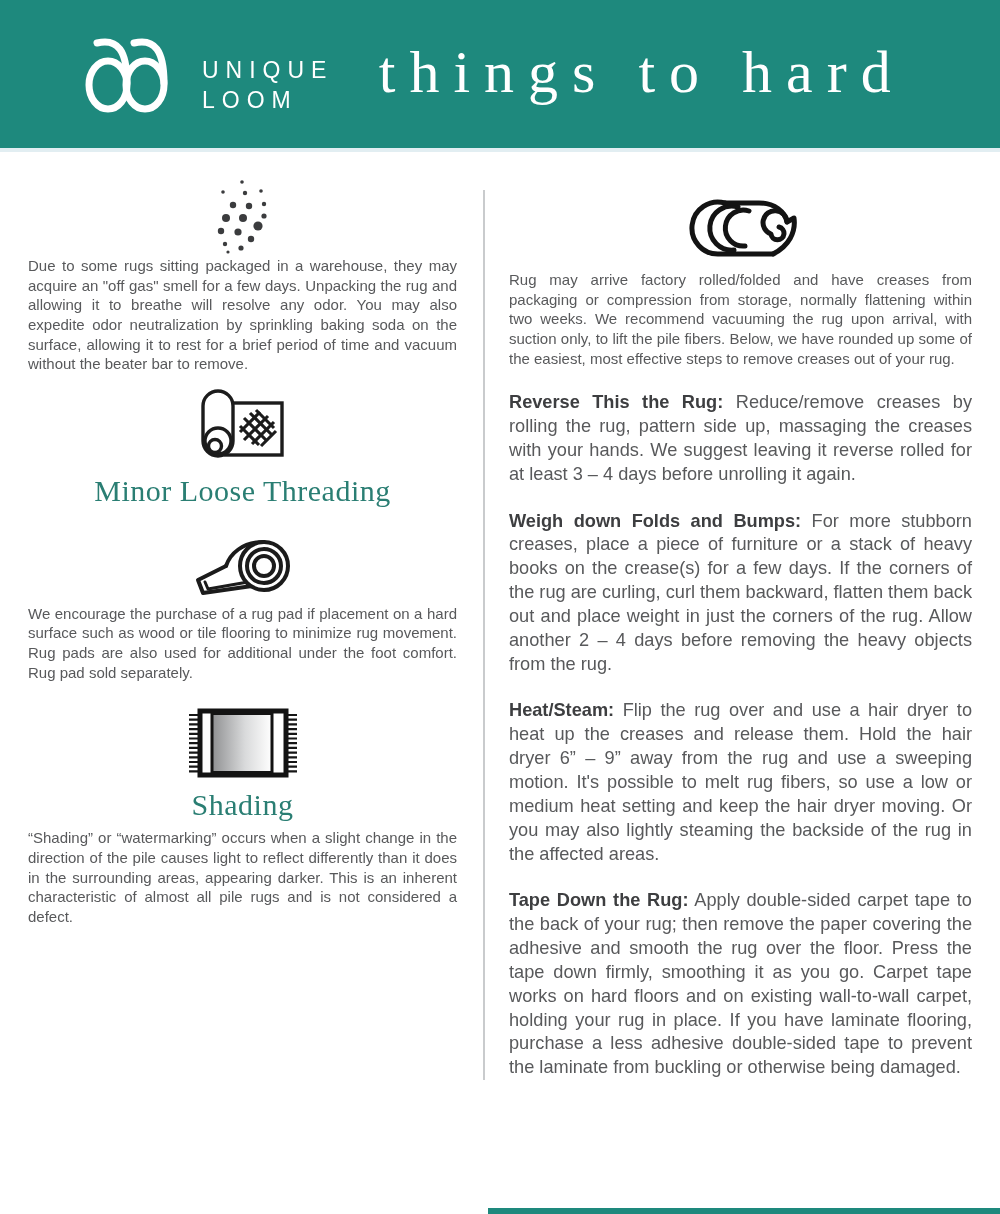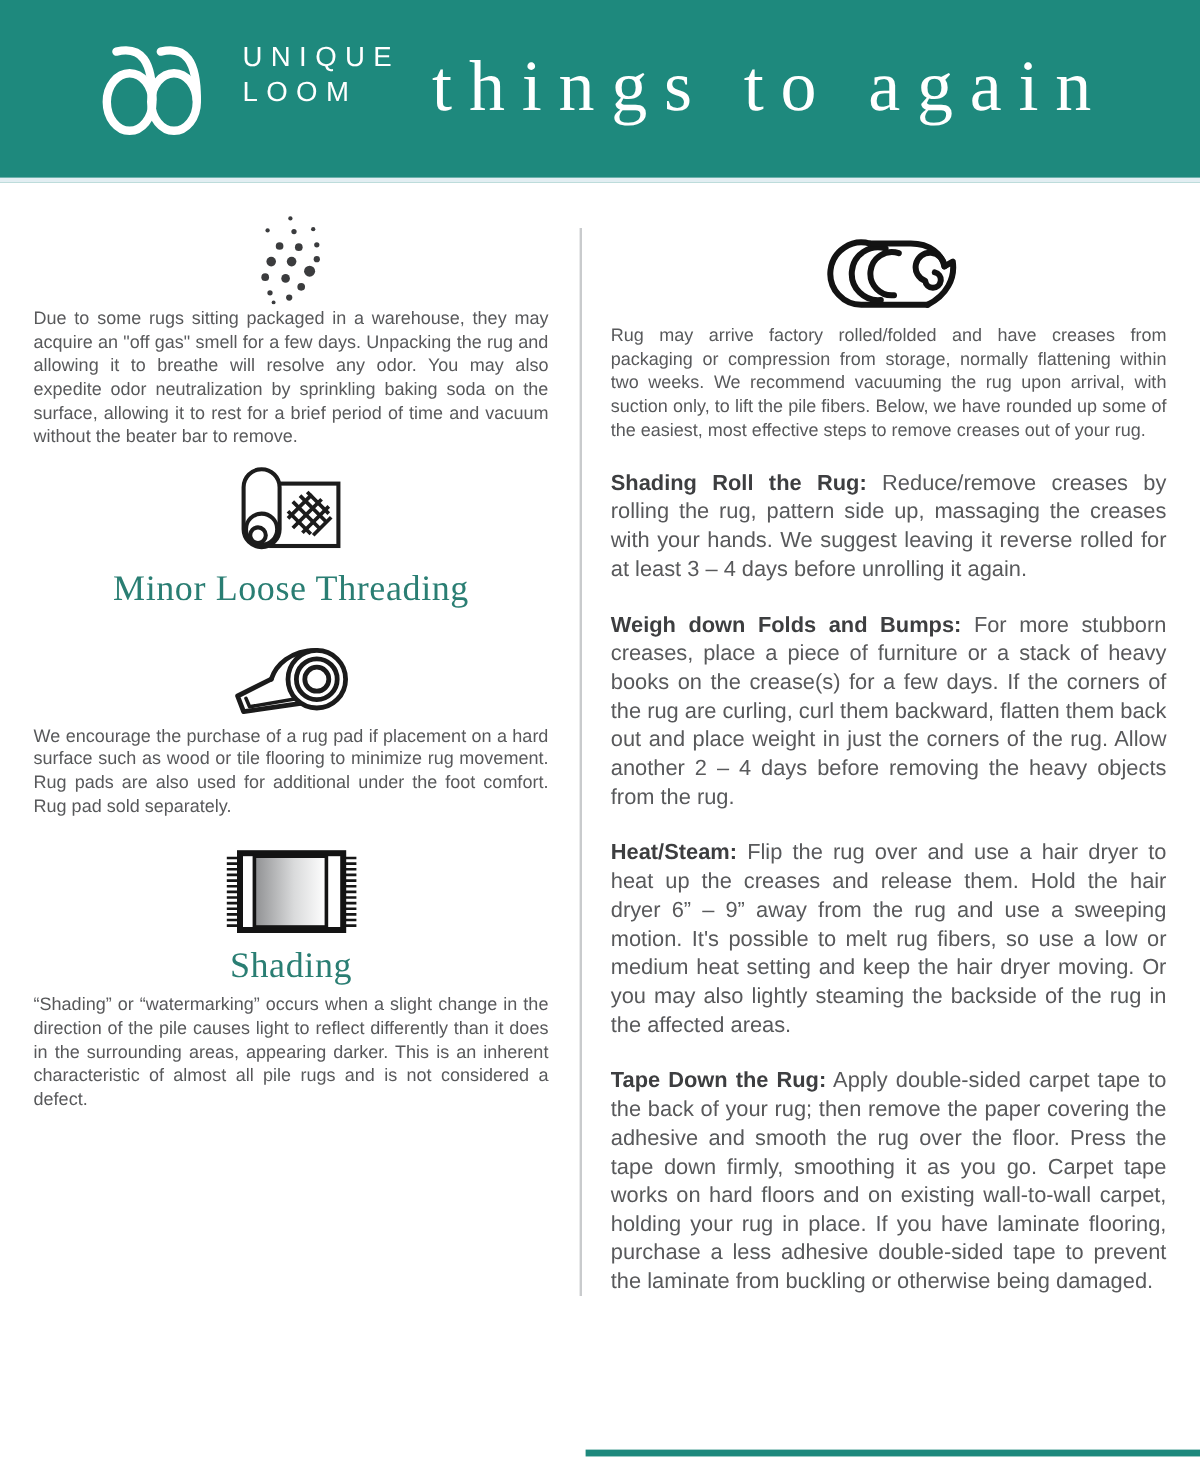--- a/index.html
+++ b/index.html
@@ -1,21 +1,21 @@
 <!DOCTYPE html>
 <html><head>
 <meta charset="utf-8">
 <style>
   html,body{margin:0;padding:0;background:#ffffff;}
   .page{position:relative;width:1000px;height:1214px;background:#ffffff;overflow:hidden;
         font-family:"Liberation Sans", sans-serif;}
   
   .header{height:152px;background:#1E897D;display:flex;align-items:center;
           border-bottom:4px solid #e2eef2;box-sizing:border-box;}
-  .logo-group{display:flex;align-items:flex-start;margin-left:82px;}
+  .logo-group{display:flex;align-items:flex-end;margin-left:82px;}
   .brand{color:#ffffff;font-size:23px;letter-spacing:7px;line-height:1.28;margin-left:16px;font-weight:400;}
   .page-title{flex:1;text-align:center;color:#ffffff;font-family:"Liberation Serif", serif;
           font-size:60px;letter-spacing:14px;font-weight:400;margin-right:50px;margin-top:-4px;}
   
   .columns{display:flex;padding:14px 28px 0 28px;box-sizing:border-box;align-items:stretch;}
   .col-left{width:429px;}
   .divider{width:2px;background:#c9cbcd;margin-left:26px;margin-top:24px;}
   .col-right{width:463px;margin-left:24px;}
   .section{text-align:center;}
   .icon-row{display:flex;justify-content:center;}
@@ -46,21 +46,21 @@
           <path d="M45,50 C45,18 36,5 15,10"></path>
           <ellipse cx="63" cy="52" rx="19" ry="24"></ellipse>
           <path d="M82,50 C82,18 73,5 52,10"></path>
         </svg>
       </span>
       <div class="brand">
         <div>UNIQUE</div>
         <div>LOOM</div>
       </div>
     </div>
-    <div class="page-title">things to again</div>
+    <div class="page-title">things to hard</div>
   </div>
 
   <div class="columns">
 
     <div class="col-left">
 
       <div class="section s-odor">
         <div class="icon-row">
           <span>
             <svg width="58" height="76" viewBox="0 0 58 76" fill="#3b3c3e">
@@ -158,21 +158,21 @@
               <path d="M55,11 A22,22 0 1 0 51,54"></path>
               <path d="M66,15 A18,18 0 1 0 62,50"></path>
               <path d="M42,7 L76,7 C92,7 102,16 104,26 L111,22 C113,36 106,50 90,58"></path>
               <path d="M104,26 A12,12 0 1 0 88,38 A6.5,6.5 0 1 0 96,31"></path>
             </svg>
           </span>
         </div>
         <p class="body-text">Rug may arrive factory rolled/folded and have creases from packaging or compression from storage, normally flattening within two weeks. We recommend vacuuming the rug upon arrival, with suction only, to lift the pile fibers. Below, we have rounded up some of the easiest, most effective steps to remove creases out of your rug.</p>
       </div>
 
-      <p class="tip"><strong>Shading Roll the Rug:</strong> <span>Reduce/remove creases by rolling the rug, pattern side up, massaging the creases with your hands. We suggest leaving it reverse rolled for at least 3 – 4 days before unrolling it again.</span></p>
+      <p class="tip"><strong>Reverse This the Rug:</strong> <span>Reduce/remove creases by rolling the rug, pattern side up, massaging the creases with your hands. We suggest leaving it reverse rolled for at least 3 – 4 days before unrolling it again.</span></p>
 
       <p class="tip"><strong>Weigh down Folds and Bumps:</strong> <span>For more stubborn creases, place a piece of furniture or a stack of heavy books on the crease(s) for a few days. If the corners of the rug are curling, curl them backward, flatten them back out and place weight in just the corners of the rug. Allow another 2 – 4 days before removing the heavy objects from the rug.</span></p>
 
       <p class="tip"><strong>Heat/Steam:</strong> <span>Flip the rug over and use a hair dryer to heat up the creases and release them. Hold the hair dryer 6” – 9” away from the rug and use a sweeping motion. It's possible to melt rug fibers, so use a low or medium heat setting and keep the hair dryer moving. Or you may also lightly steaming the backside of the rug in the affected areas.</span></p>
 
       <p class="tip"><strong>Tape Down the Rug:</strong> <span>Apply double-sided carpet tape to the back of your rug; then remove the paper covering the adhesive and smooth the rug over the floor. Press the tape down firmly, smoothing it as you go. Carpet tape works on hard floors and on existing wall-to-wall carpet, holding your rug in place. If you have laminate flooring, purchase a less adhesive double-sided tape to prevent the laminate from buckling or otherwise being damaged.</span></p>
     </div>
   </div>
 
   <div class="bottom-bar"></div>

